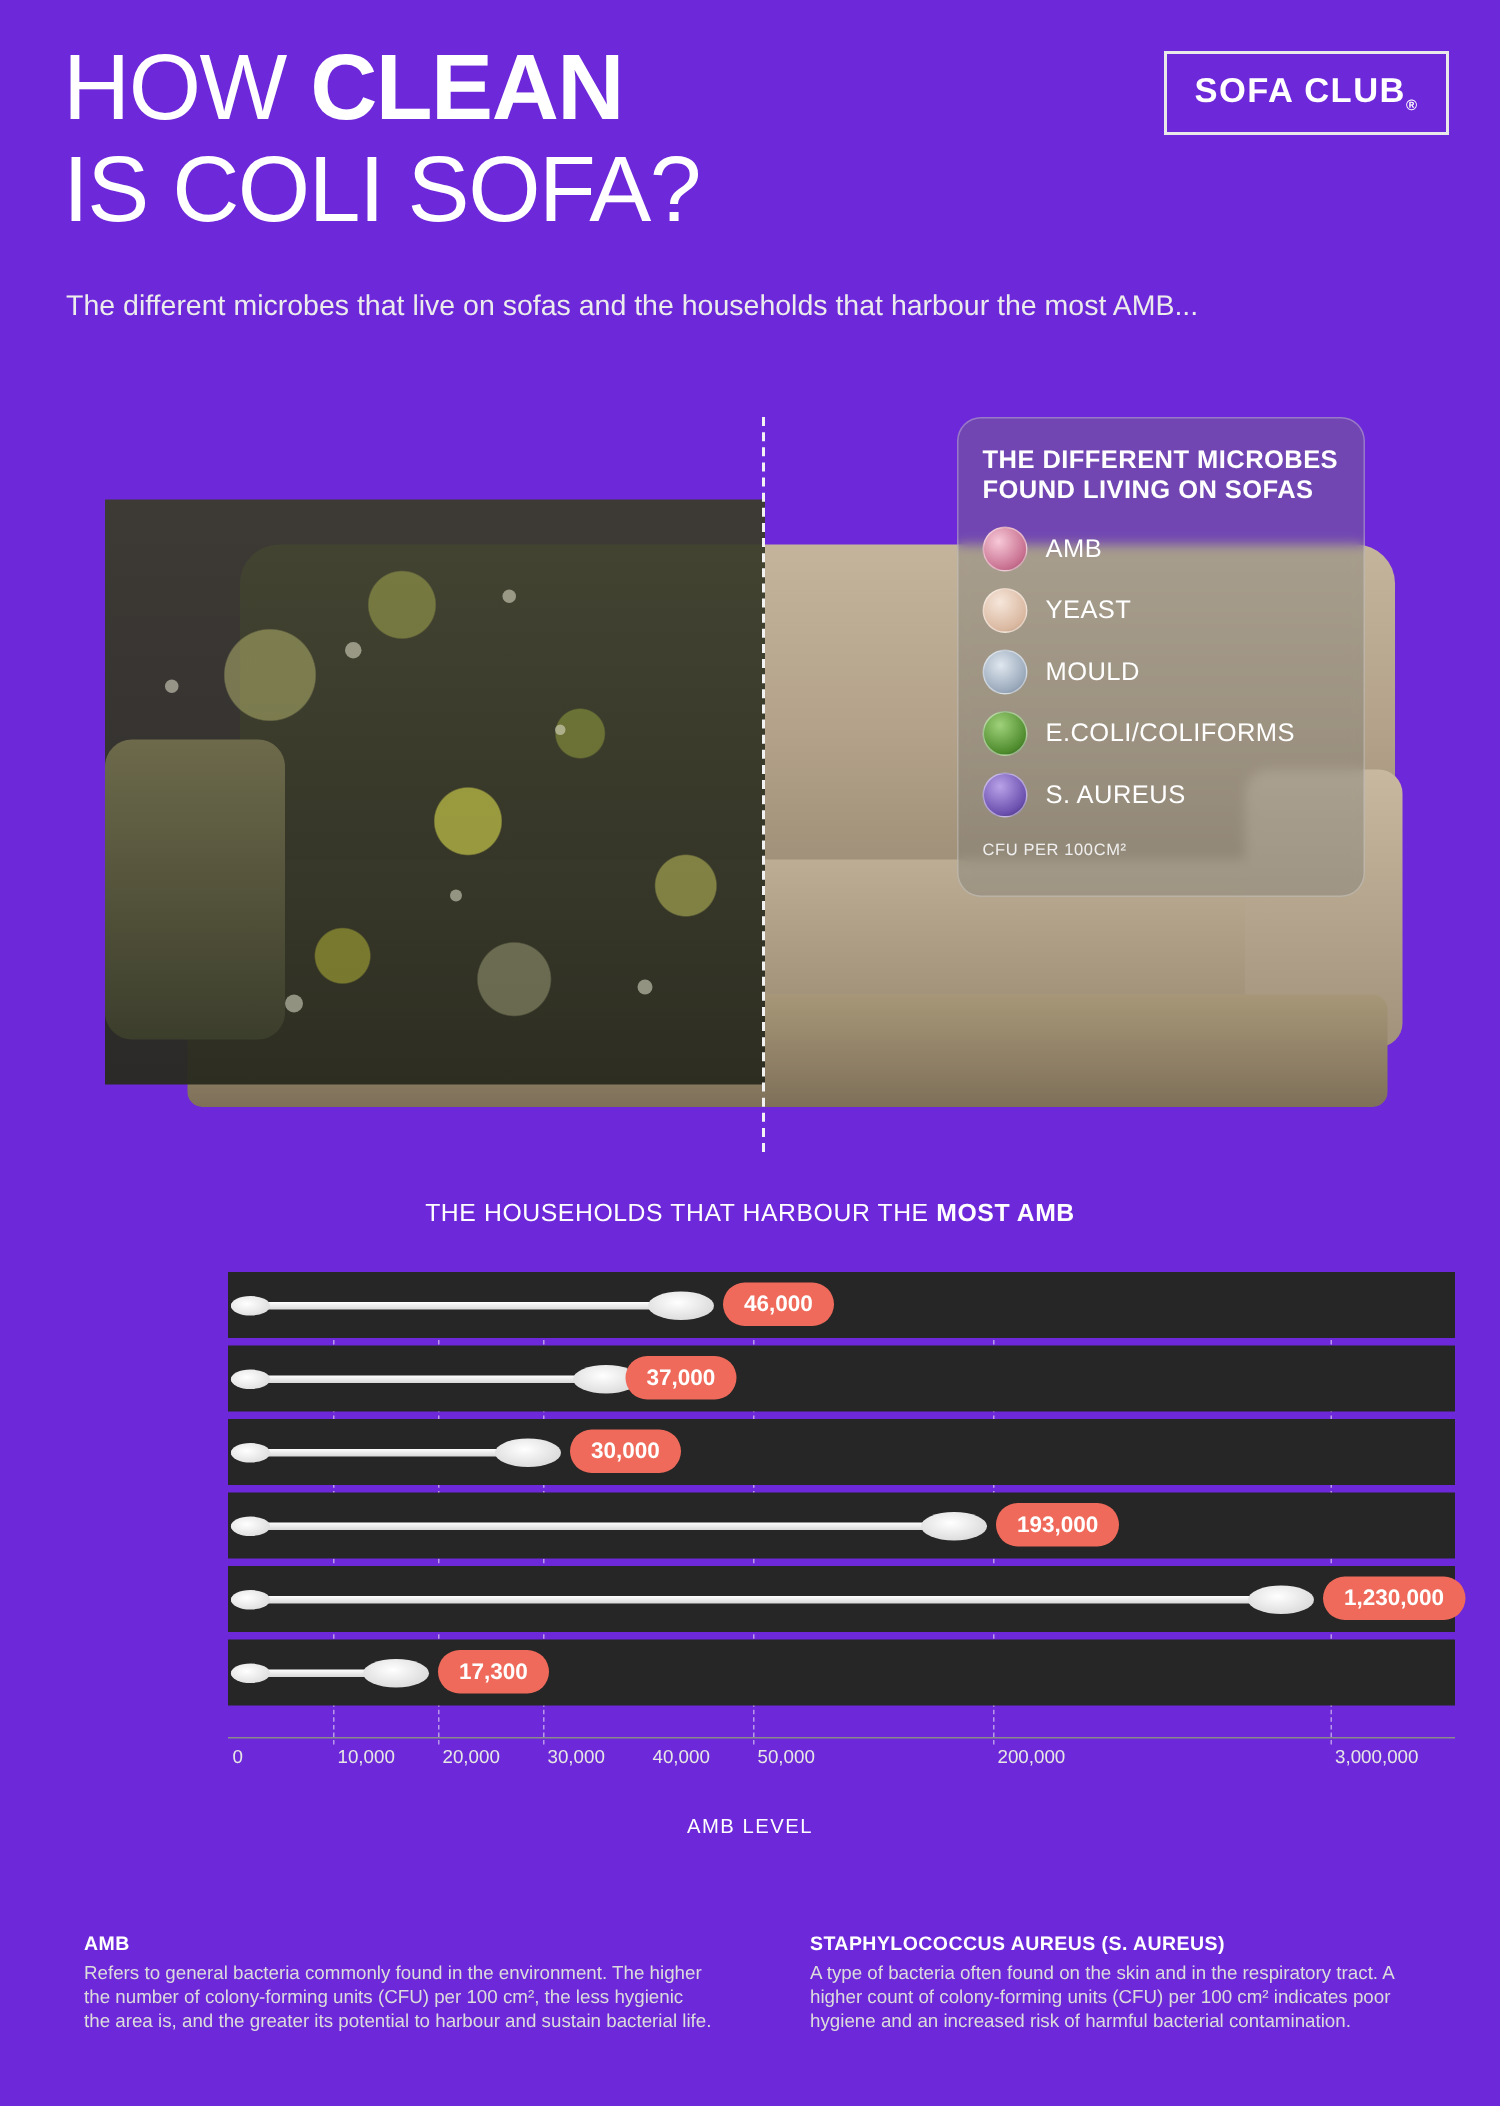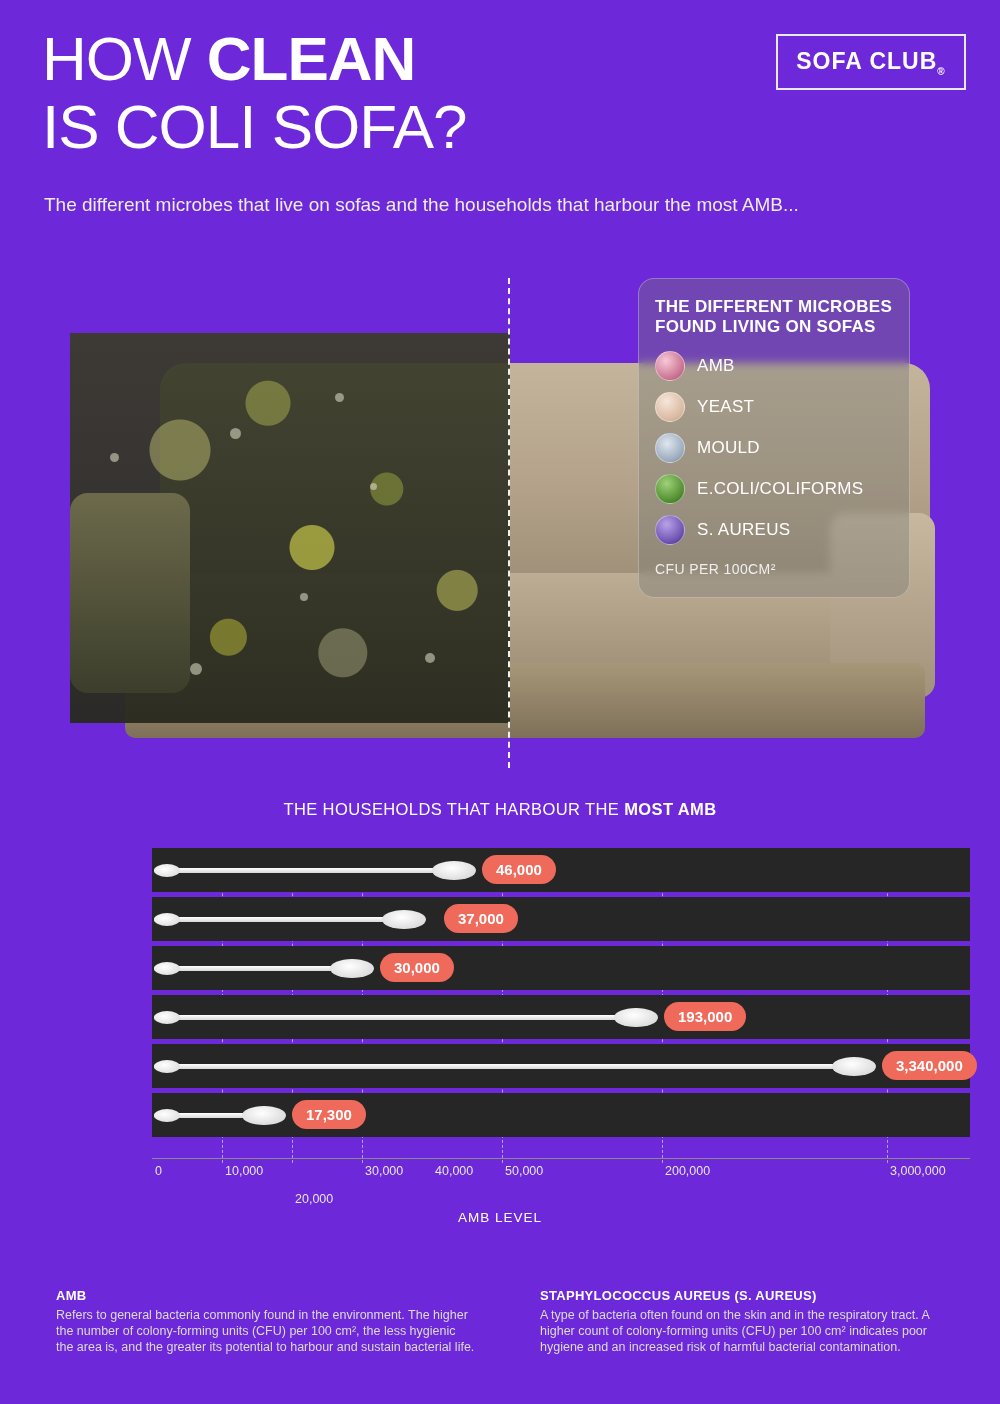--- a/index.html
+++ b/index.html
@@ -121,21 +121,21 @@
     width: 30px; height:30px; border-radius:50%;
     border:1px solid rgba(255,255,255,.45);
     flex: 0 0 30px;
   }
   .d-amb { background: radial-gradient(circle at 35% 32%, #f7c8d8, #c8708f 70%, #8d4960); }
   .d-yeast { background: radial-gradient(circle at 38% 30%, #f6e6da, #d9b79f 72%, #a98468); }
   .d-mould { background: radial-gradient(circle at 40% 34%, #dfe7ef, #9aa9bb 70%, #5f6d7e); }
   .d-ecoli { background: radial-gradient(circle at 38% 30%, #9fd17a, #4f8c2e 70%, #23501a); }
   .d-aureus { background: radial-gradient(circle at 38% 30%, #b9a2e8, #6b4fae 70%, #2f2356); }
   .legend-label { font-size: 17px; letter-spacing:.3px; color:#fff; }
-  .legend-foot { margin-top: 16px; font-size: 14px; letter-spacing:.4px; color:#efefef; }
+  .legend-foot { margin-top: 16px; font-size: 11px; letter-spacing:.4px; color:#efefef; }
 
   
   .chart-title {
     position:absolute; left:0; top:800px; width:1000px; text-align:center;
     font-size: 16.5px; letter-spacing:.4px; font-weight:400; color:#fff;
   }
   .chart-title b { font-weight:800; }
 
   .chart {
     position:absolute; left:152px; top:848px; width:818px; height:315px;text-align:center;
@@ -274,55 +274,55 @@
         <div class="swab-tip-l"></div>
         <div class="swab-tip-r" style="left: 278px;"></div>
       </div>
       <div class="value-pill" style="left: 330px; top: 7px;">46,000</div>
       <div class="row-band" style="top: 49px;"></div>
       <div class="swab" style="left: 2px; top: 65px; width: 268px;">
         <div class="swab-stick" style="width: 268px;"></div>
         <div class="swab-tip-l"></div>
         <div class="swab-tip-r" style="left: 228px;"></div>
       </div>
-      <div class="value-pill" style="left: 292px; top: 56px;">37,000</div>
+      <div class="value-pill" style="left: 265px; top: 56px;">37,000</div>
       <div class="row-band" style="top: 98px;"></div>
       <div class="swab" style="left: 2px; top: 114px; width: 216px;">
         <div class="swab-stick" style="width: 216px;"></div>
         <div class="swab-tip-l"></div>
         <div class="swab-tip-r" style="left: 176px;"></div>
       </div>
       <div class="value-pill" style="left: 228px; top: 105px;">30,000</div>
       <div class="row-band" style="top: 147px;"></div>
       <div class="swab" style="left: 2px; top: 163px; width: 500px;">
         <div class="swab-stick" style="width: 500px;"></div>
         <div class="swab-tip-l"></div>
         <div class="swab-tip-r" style="left: 460px;"></div>
       </div>
       <div class="value-pill" style="left: 512px; top: 154px;">193,000</div>
       <div class="row-band" style="top: 196px;"></div>
       <div class="swab" style="left: 2px; top: 212px; width: 718px;">
         <div class="swab-stick" style="width: 718px;"></div>
         <div class="swab-tip-l"></div>
         <div class="swab-tip-r" style="left: 678px;"></div>
       </div>
-      <div class="value-pill" style="left: 730px; top: 203px;">3,340,000</div>
+      <div class="value-pill" style="left: 730px; top: 203px;">1,230,000</div>
       <div class="row-band" style="top: 245px;"></div>
       <div class="swab" style="left: 2px; top: 261px; width: 128px;">
         <div class="swab-stick" style="width: 128px;"></div>
         <div class="swab-tip-l"></div>
         <div class="swab-tip-r" style="left: 88px;"></div>
       </div>
       <div class="value-pill" style="left: 140px; top: 252px;">17,300</div>
     </div>
   <div class="axis"></div>
   <div id="ticks-root">
       <div class="tick-label" style="left: 155px;">0</div>
       <div class="tick-label" style="left: 225px;">10,000</div>
-      <div class="tick-label" style="left: 295px; margin-top: 28px;">20,000</div>
+      <div class="tick-label" style="left: 295px;">20,000</div>
       <div class="tick-label" style="left: 365px;">30,000</div>
       <div class="tick-label" style="left: 435px;">40,000</div>
       <div class="tick-label" style="left: 505px;">50,000</div>
       <div class="tick-label" style="left: 665px;">200,000</div>
       <div class="tick-label" style="left: 890px;">3,000,000</div>
     </div>
   <div class="axis-name">AMB LEVEL</div>
 
   <div class="footer">
     <div class="fcol left">

